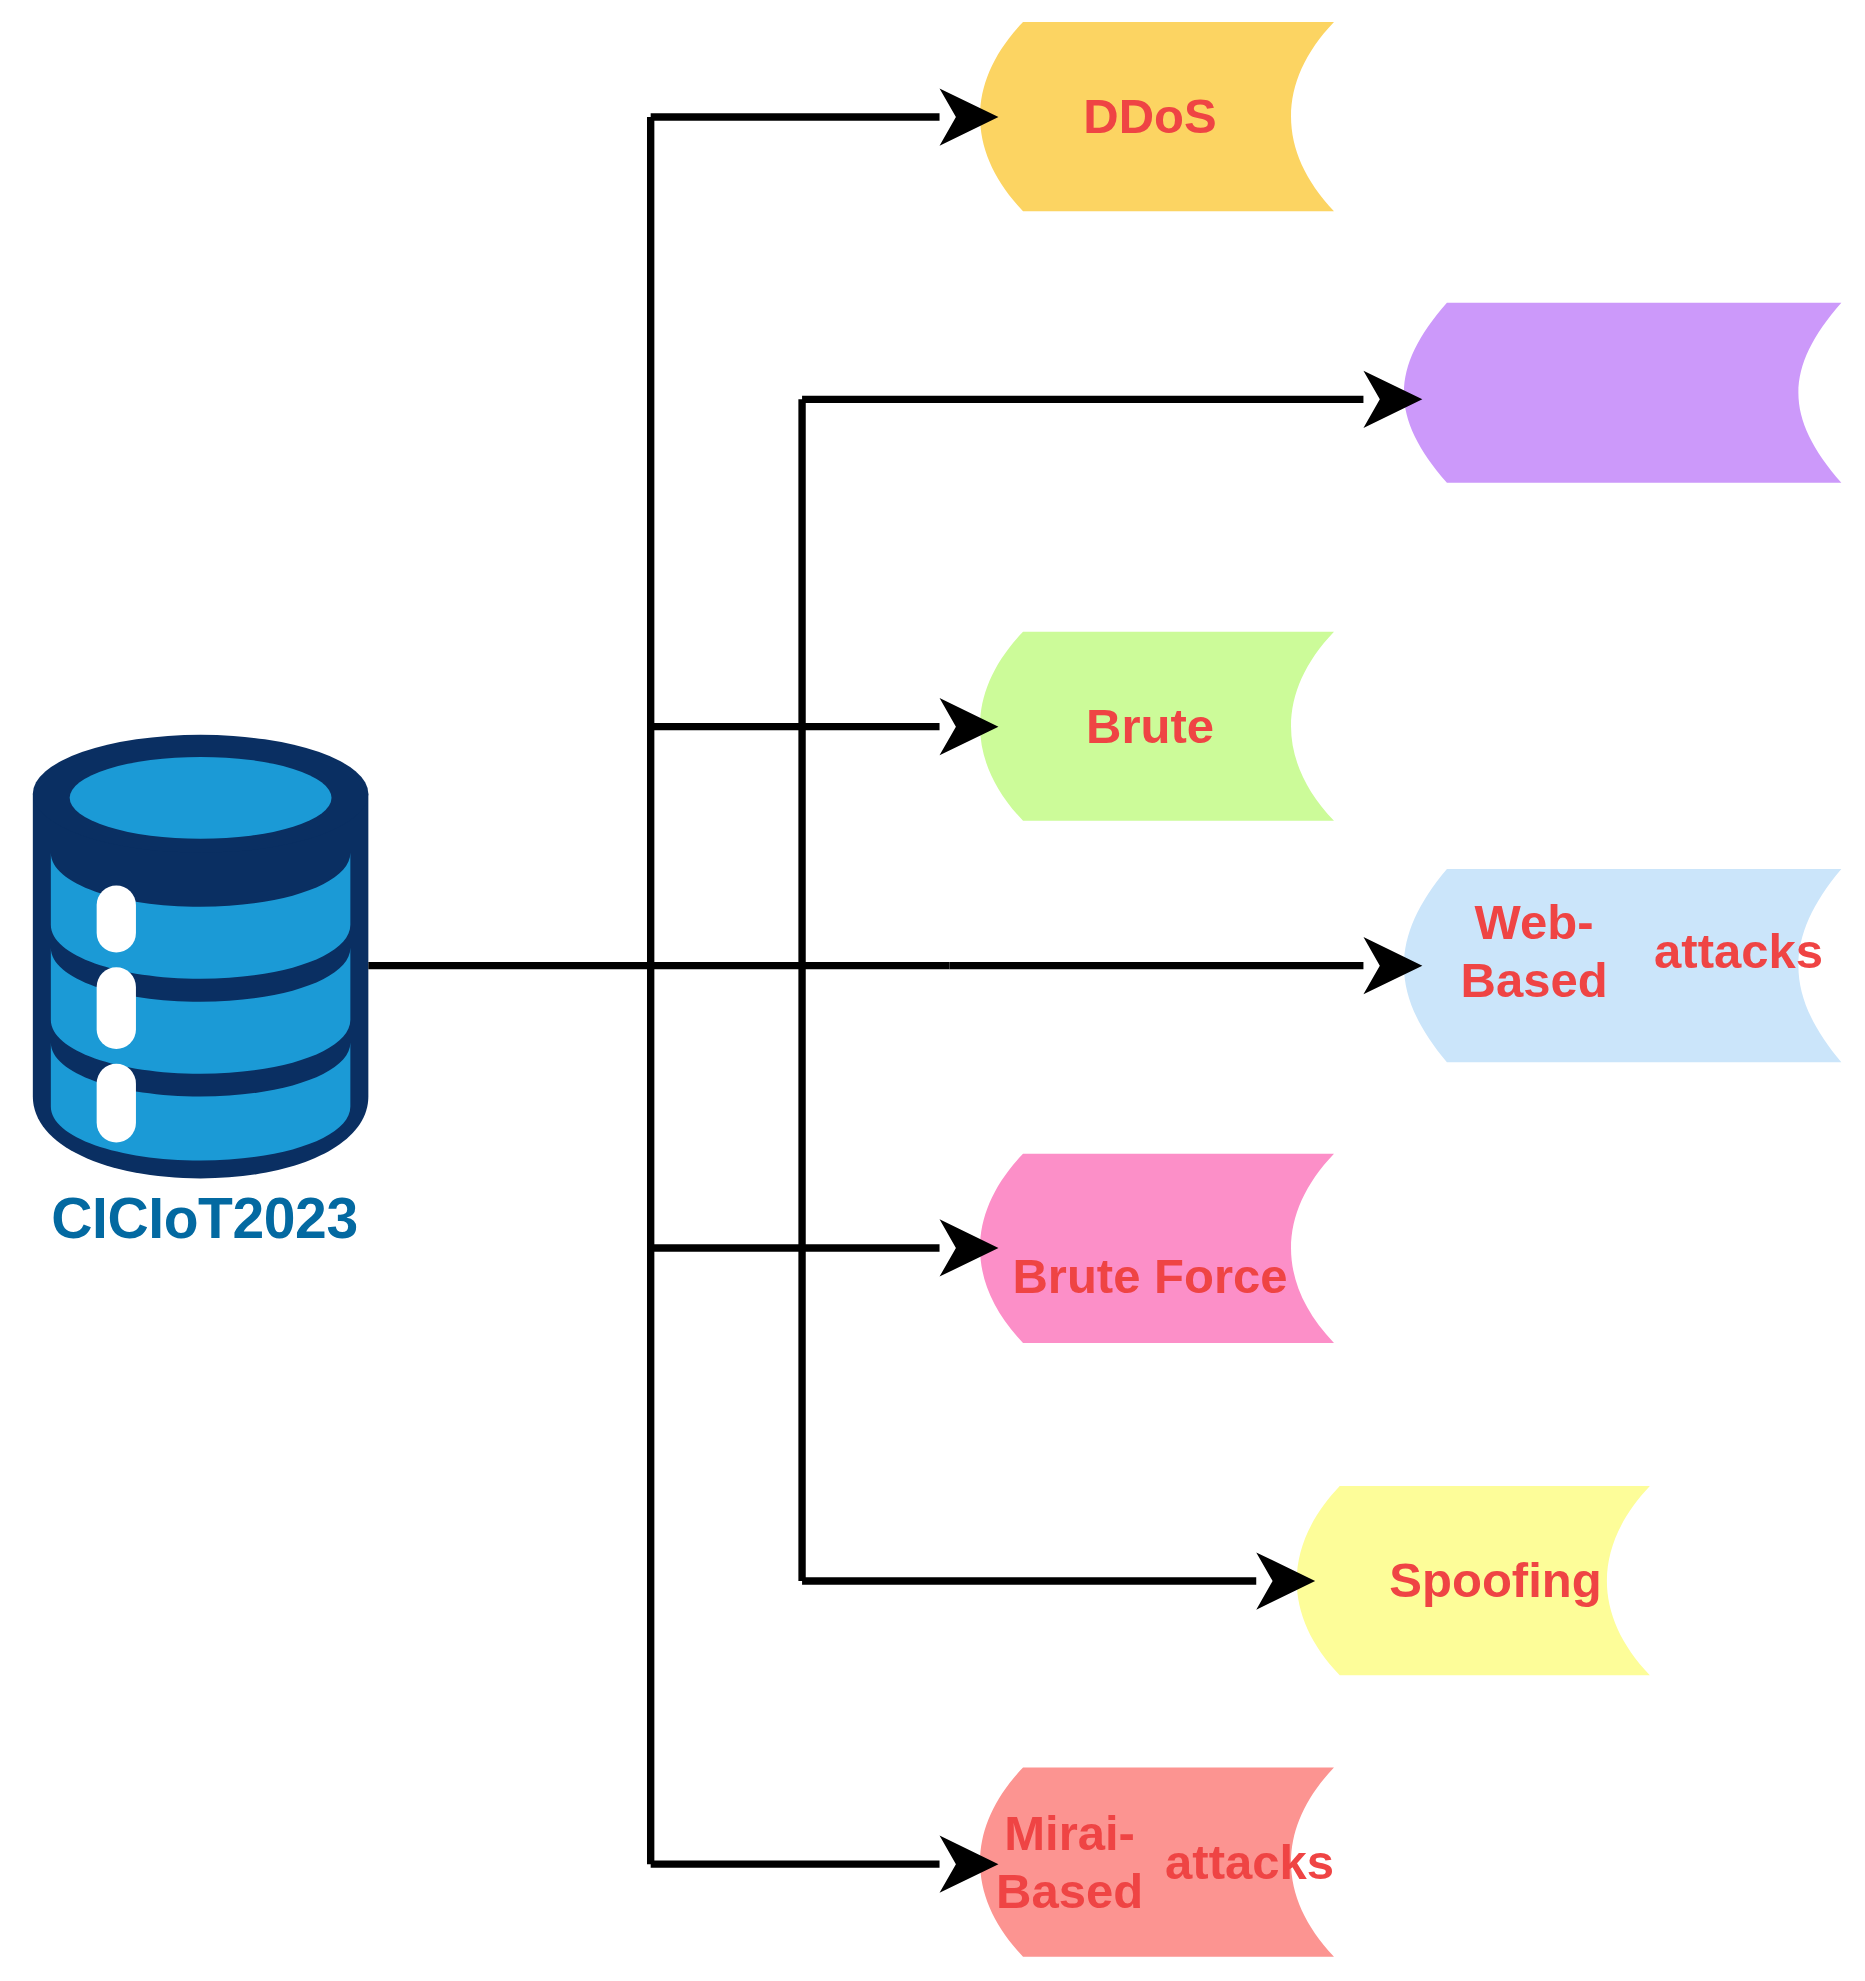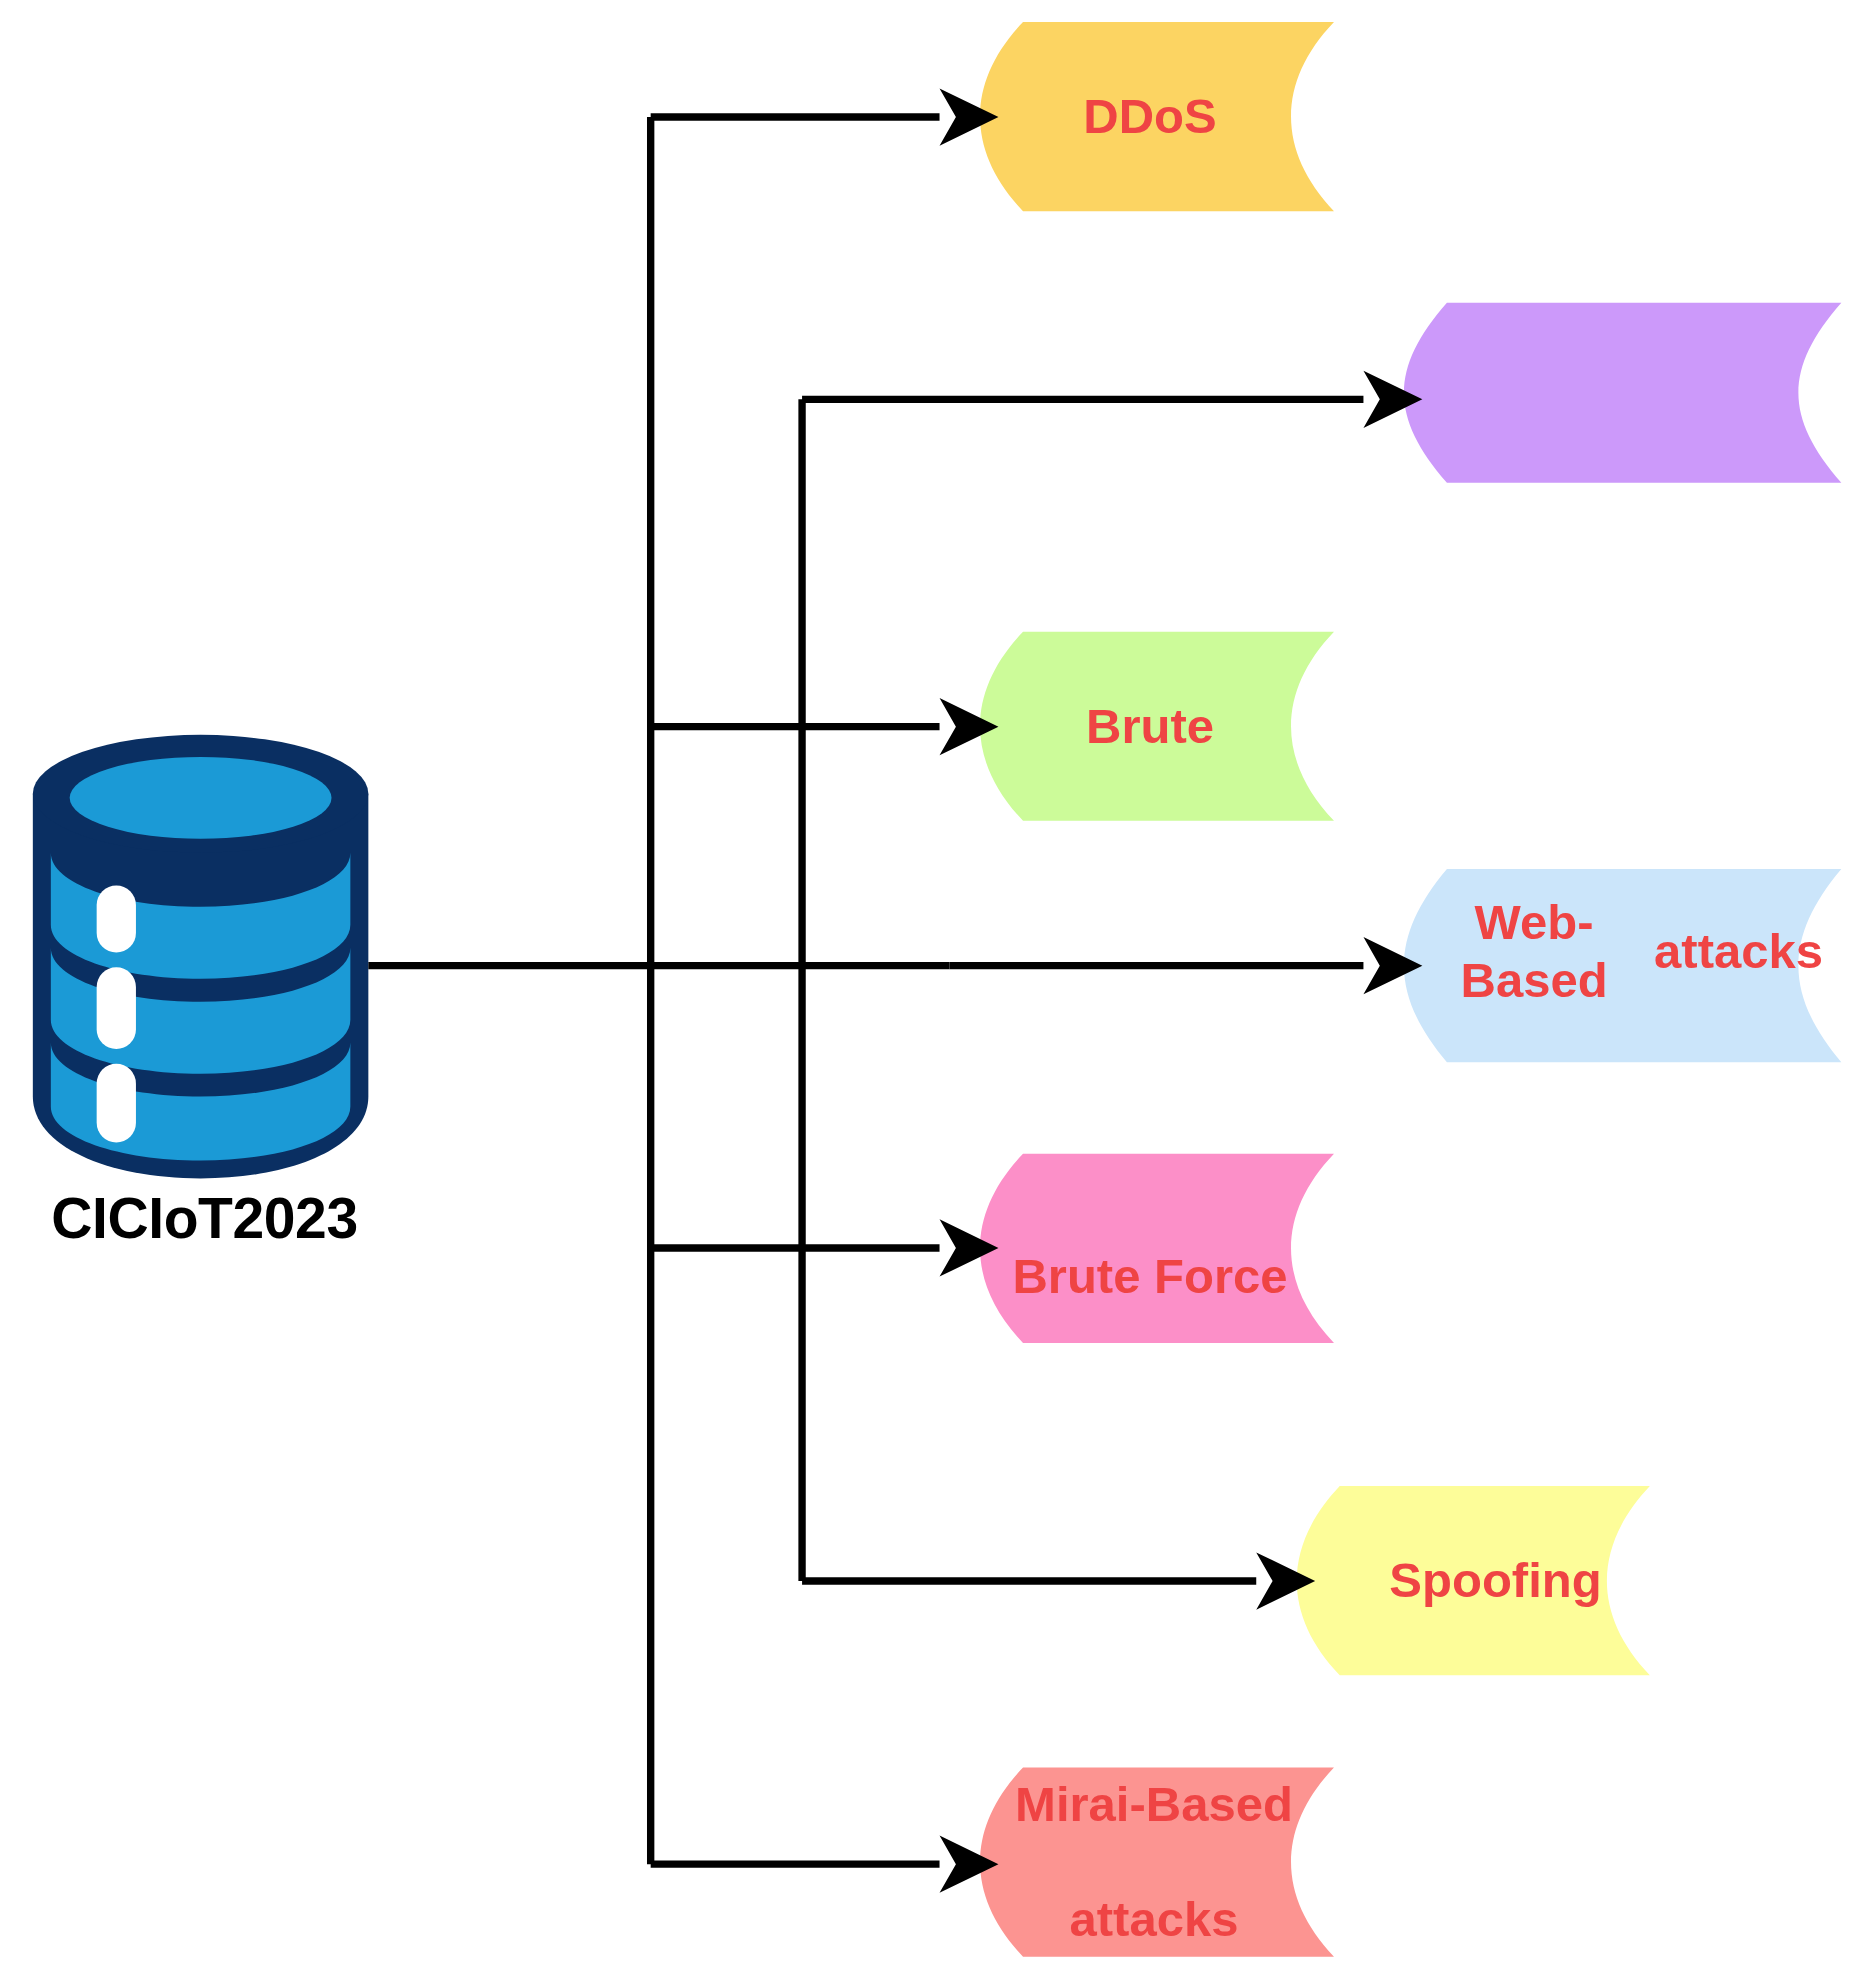--- a/index.html
+++ b/index.html
@@ -43,21 +43,21 @@
   }
   #dataset-label {
     position: absolute;
     left: 0px;
     top: 1185px;
     width: 409px;
     text-align: center;
     font-family: "Liberation Sans", sans-serif;
     font-weight: bold;
     font-size: 57px;
-    color: #000000;
+    color: #0369a1;
     letter-spacing: -0.4px;
   }
 </style>
 </head>
 <body>
 
 <div id="diagram-root">
 
   <svg id="diagram-svg" viewBox="0 0 2280 2422" xmlns="http://www.w3.org/2000/svg">
 
@@ -134,18 +134,18 @@
 
 
   <div class="node-label" style="left:966px; top:632px; width:368px; height:189px;">Brute</div>
 
   <div class="node-label" style="left:1414px; top:869px; width:409px; height:166px;"><span>Web-Based</span><br><span>attacks</span></div>
 
   <div class="node-label" style="left:966px; top:1182px; width:368px; height:189px;">Brute Force</div>
 
   <div class="node-label" style="left:1312px; top:1486px; width:367px; height:189px;">Spoofing</div>
 
-  <div class="node-label" style="left:974px; top:1768px; width:360px; height:189px;flex-direction:column;"><span>Mirai-Based</span><br><span>attacks</span></div>
+  <div class="node-label" style="left:974px; top:1768px; width:360px; height:189px;"><span>Mirai-Based</span><br><span>attacks</span></div>
 
   <div id="dataset-label">CICIoT2023</div>
 
 </div>
 
 
 </body></html>

